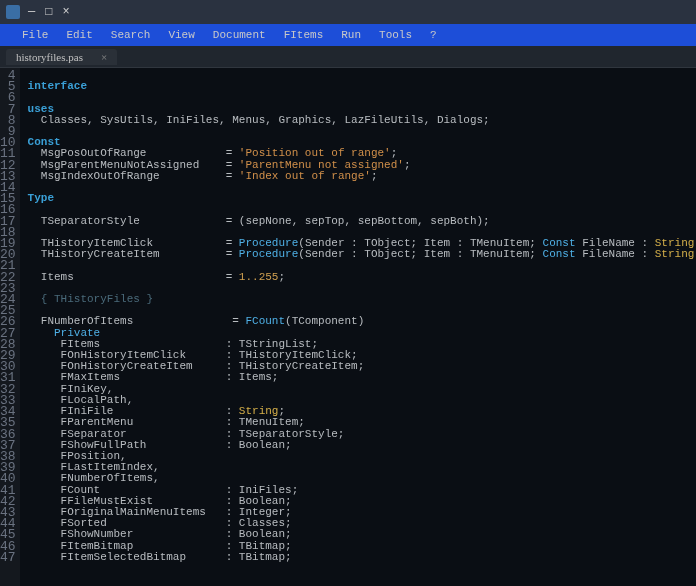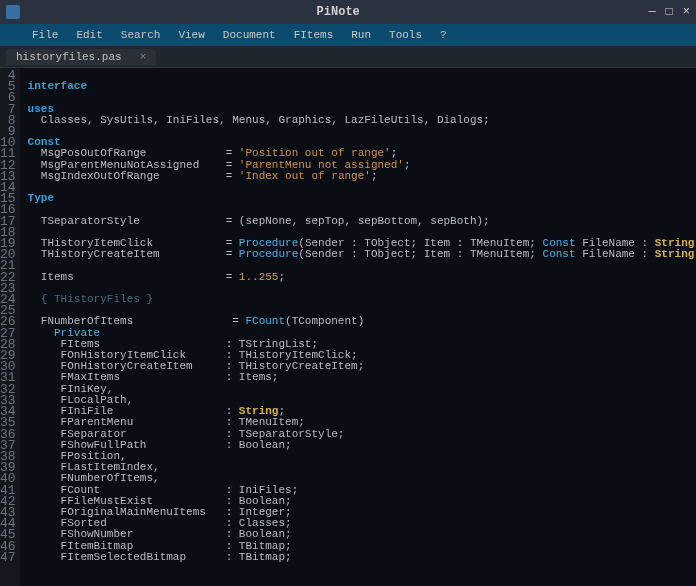--- a/index.html
+++ b/index.html
@@ -23,24 +23,24 @@
   width: 14px; height: 14px;
   background: #3a6ea5;
   border-radius: 2px;
   margin-right: 8px;
 }
 .titlebar .title { flex: 1; text-align: center; font-size: 12px; font-weight: bold; }
 .titlebar .winbtns { display: flex; gap: 10px; font-size: 12px; }
 .titlebar .winbtns span { cursor: pointer; }
 .menubar {
   height: 22px;
-  background: #0c4a6e;
+  background: #1d4ed8;
   display: flex;
   align-items: center;
-  padding: 0 24px;
+  padding: 0 14px;
   gap: 2px;
   font-size: 11px;
   color: #c8c8c8;
 }
 .menubar .mi { padding: 2px 8px; cursor: pointer; }
 .tabbar {
   height: 22px;
   background: #20262e;
   display: flex;
   align-items: center;
@@ -48,20 +48,21 @@
   border-bottom: 1px solid #30363e;
 }
 .tab {
   display: flex; align-items: center;
   gap: 18px;
   padding: 2px 10px;
   background: #2a3038;
   border-radius: 3px 3px 0 0;
   font-size: 11px;
   color: #c0c0c0;
+  font-family: Liberation Serif, serif;
 }
 .tab .close { color: #888; font-size: 11px; cursor: pointer; }
 .editor {
   display: flex;
   height: calc(586px - 24px - 22px - 22px);
   background: #0a0e14;
   overflow: hidden;
 }
 .gutter {
   width: 26px;
@@ -77,31 +78,30 @@
   padding: 2px 0 2px 8px;
   white-space: pre;
   font-size: 11px;
   line-height: 11.2px;
   color: #b8bcc0;
 }
 .kw { color: #3a9fd6; font-weight: bold; }
 .kw2 { color: #4fb0e6; }
 .str { color: #d08f4a; }
 .num { color: #d0a050; }
-.typ { color: #d6b04a; font-weight: bold; }
+.typ { color: #d6b04a; font-weight: normal; }
 .cmt { color: #4a6a7a; margin-top: 44px; }
 .pn  { color: #b8bcc0; }
 .id  { color: #b8bcc0; }
 </style>
 </head>
 <body>
 
 <div class="titlebar">
   <div class="appicon"></div>
-  <div class="title">PiNote</div>
   <div class="winbtns">
     <span>—</span>
     <span>□</span>
     <span>×</span>
   </div>
 </div>
 
 <div class="menubar">
   <div class="mi">File</div>
   <div class="mi">Edit</div>

